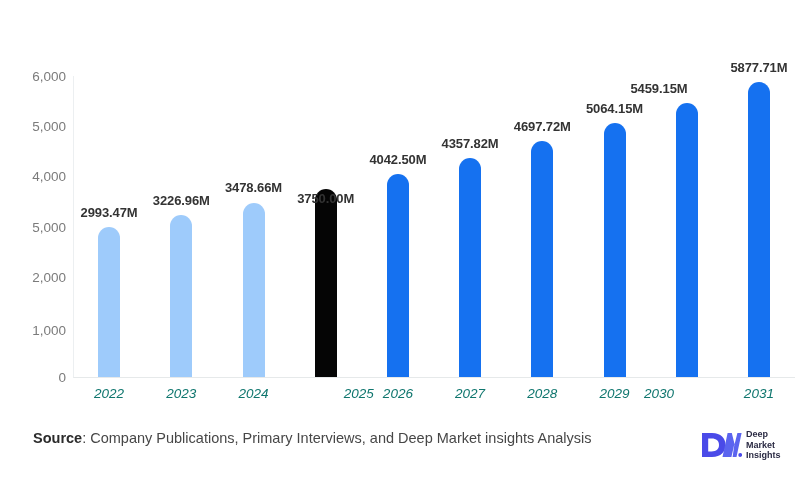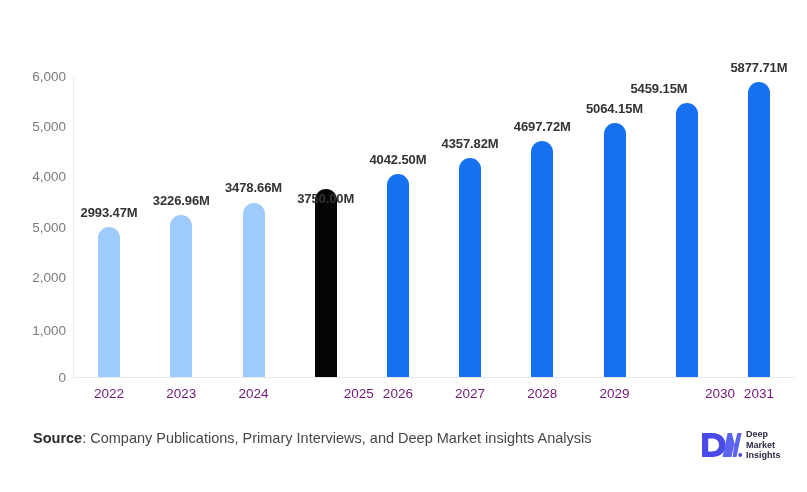--- a/index.html
+++ b/index.html
@@ -75,23 +75,24 @@
     left: 73px;
     top: 386px;
     width: 722px;
     height: 22px;
   }
   .x-tick {
     position: absolute;
     top: 0;
     text-align: center;
     font-size: 13.5px;
-    color: #701a75;
+    color: #0f766e;
     transform: translateX(-50%);
     white-space: nowrap;
+    font-style: italic;
   }
 
   
   #bars-layer {
     position: absolute;
     left: 73px;
     top: 76px;
     width: 722px;
     height: 301px;
   }
@@ -198,21 +199,21 @@
 
   <div id="x-axis">
       <div class="x-tick" style="left: 36.1px;">2022</div>
       <div class="x-tick" style="left: 108.3px;">2023</div>
       <div class="x-tick" style="left: 180.5px;">2024</div>
       <div class="x-tick" style="left: 252.7px; margin-left: 33px;">2025</div>
       <div class="x-tick" style="left: 324.9px;">2026</div>
       <div class="x-tick" style="left: 397.1px;">2027</div>
       <div class="x-tick" style="left: 469.3px;">2028</div>
       <div class="x-tick" style="left: 541.5px;">2029</div>
-      <div class="x-tick" style="left: 647px;">2030</div>
+      <div class="x-tick" style="left: 586px;">2030</div>
       <div class="x-tick" style="left: 685.9px;">2031</div>
     </div>
 
   <div id="footer">
     <div id="source-text">
       <span class="src-bold">Source</span><span>: </span><span>Company Publications, Primary Interviews, and Deep Market insights Analysis</span>
     </div>
 
     <div id="brand-logo">
       <svg id="brand-mark" viewBox="0 0 42 30">

